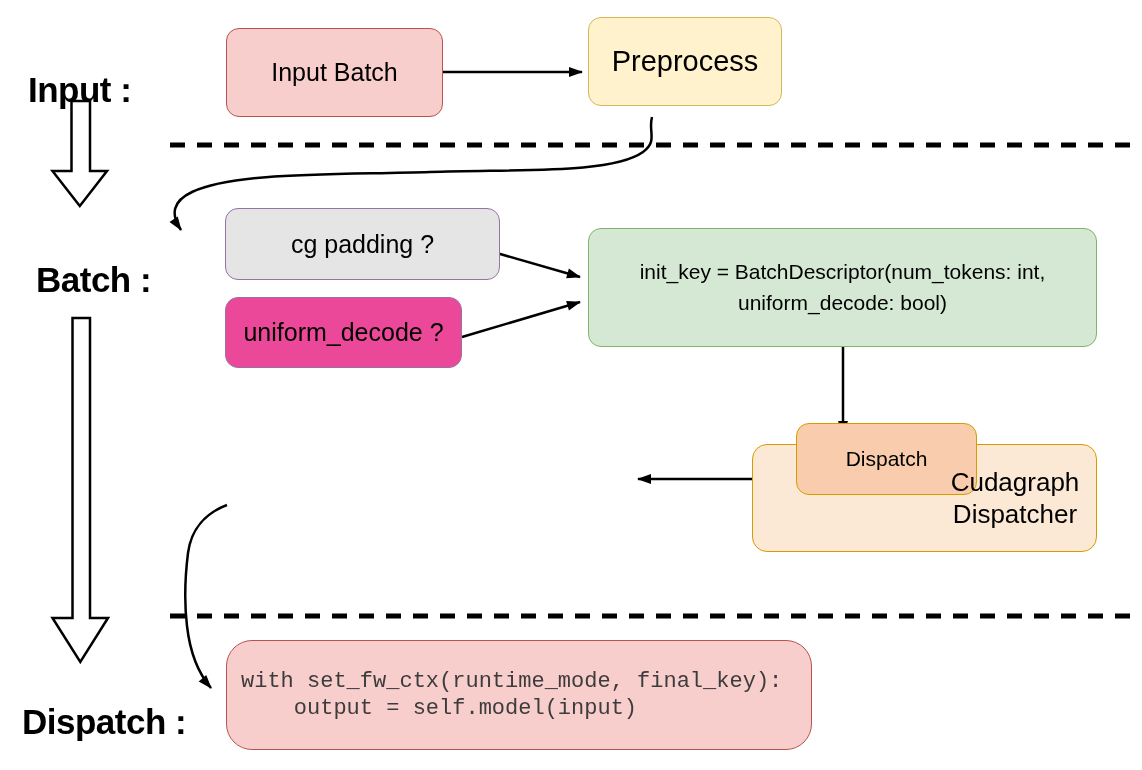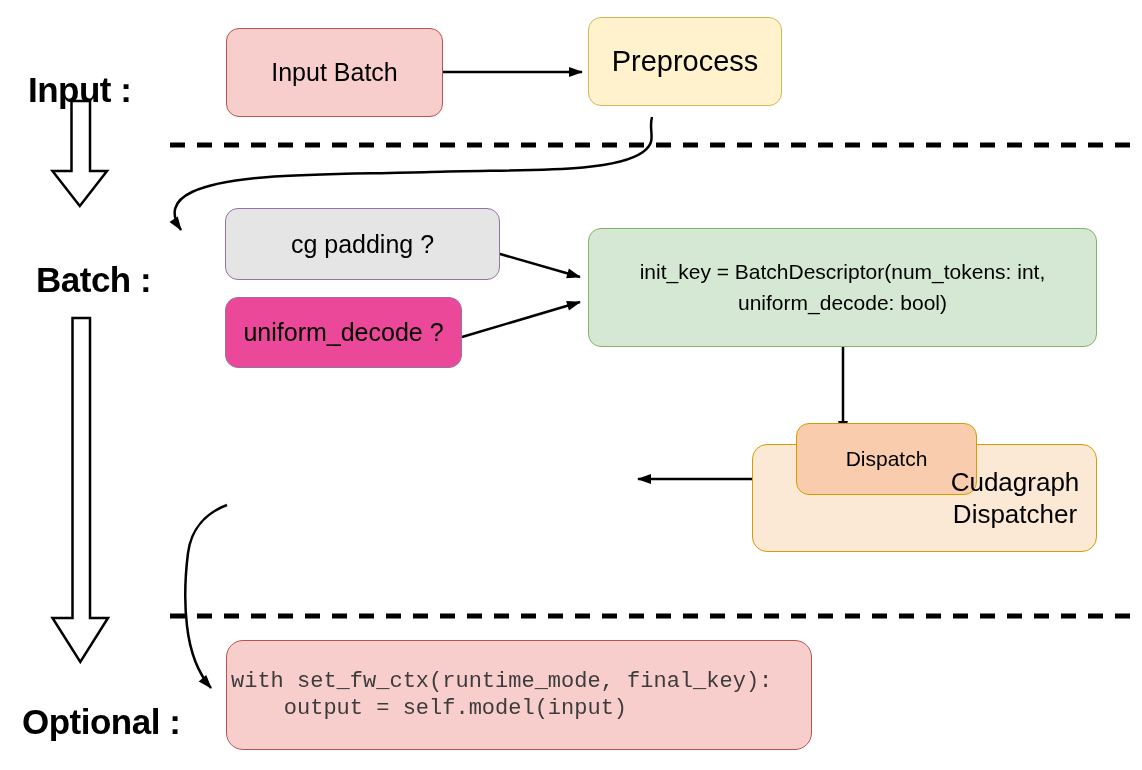--- a/index.html
+++ b/index.html
@@ -23,21 +23,21 @@
   .node-cg-padding    { left:225px; top:208px; width:275px; height:72px;  background:#e5e5e5; border-color:#9673A6; font-size:25px; }
   .node-uniform-decode{ left:225px; top:297px; width:237px; height:71px;  background:#ec4899; border-color:#9673A6; font-size:25px; }
   .node-init-key      { left:588px; top:228px; width:509px; height:119px; background:#D5E8D4; border-color:#82B366; font-size:21px; line-height:1.45; }
   .node-runtime-mode  { left:226px; top:446px; width:402px; height:107px; background:#DAE8FC; border-color:#6C8EBF; font-size:19.5px; line-height:1.45; }
   .node-cudagraph     { left:752px; top:444px; width:345px; height:108px; background:#FCE9D5; border-color:#D79B00; border-radius:15px; }
   .node-dispatch      { left:752px; top:423px; width:181px; height:72px;  background:#F8CCAC; border-color:#D79B00; font-size:21px;margin-left:44px; }
   .cudagraph-label    { position:absolute; left:933px; top:444px; width:164px; height:108px;
                         display:flex; align-items:center; justify-content:center; text-align:center;
                         font-size:26px; line-height:1.25; }
   .node-execute-code  { left:226px; top:640px; width:586px; height:110px; background:#F8CECC; border-color:#B85450;
-                        border-radius:17px; justify-content:flex-start; padding-left:4px;
+                        border-radius:26px; justify-content:flex-start; padding-left:14px;
                         font-family:"Liberation Mono","DejaVu Sans Mono",monospace;
                         font-size:22px; line-height:1.23; color:#3c3c3c; text-align:left; }
   .code { white-space:pre; }
 </style>
 </head>
 <body>
 
 <div class="canvas">
 
   <svg class="wires" width="1142" height="770" viewBox="0 0 1142 770">
@@ -60,21 +60,21 @@
     <line x1="752" y1="479" x2="638" y2="479" stroke="#000" stroke-width="2.5" marker-end="url(#ah)"></line>
 
     <path d="M 652 117 C 648 132, 658 141, 643 152 C 612 174, 520 169, 430 172
              C 330 175, 235 172, 192 192 C 173 201, 170 214, 181 230" fill="none" stroke="#000" stroke-width="2.5" marker-end="url(#ah)"></path>
     <path d="M 227 505 C 206 513, 191 529, 188 553 C 185 577, 184 601, 187 626
              C 190 652, 198 673, 211 688" fill="none" stroke="#000" stroke-width="2.5" marker-end="url(#ah)"></path>
   </svg>
 
   <div class="stage-label" style="left:28px; top:36px;">Input :</div>
   <div class="stage-label" style="left:36px; top:226px;">Batch :</div>
-  <div class="stage-label" style="left:22px; top:668px;">Optional :</div>
+  <div class="stage-label" style="left:22px; top:668px;">Dispatch :</div>
 
   <div class="box node-input-batch">
     <span>Input Batch</span>
   </div>
 
   <div class="box node-preprocess">
     <span>Preprocess</span>
   </div>
 
   <div class="box node-cg-padding">

